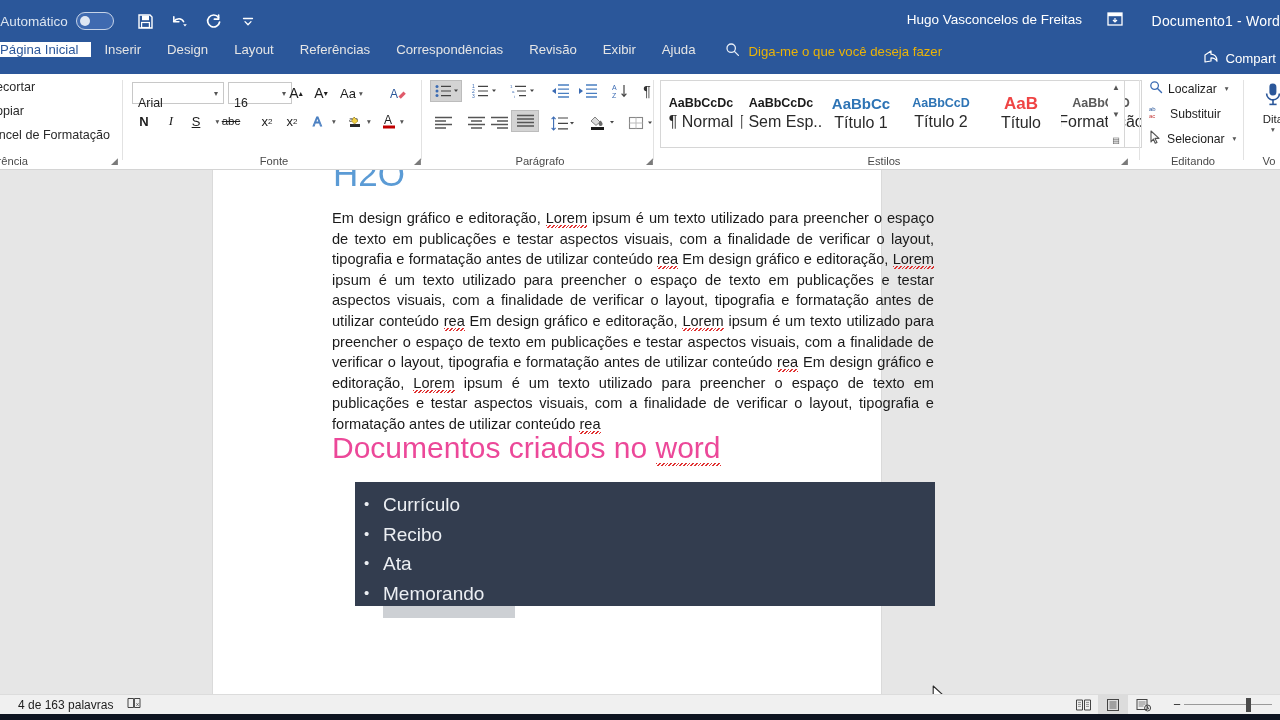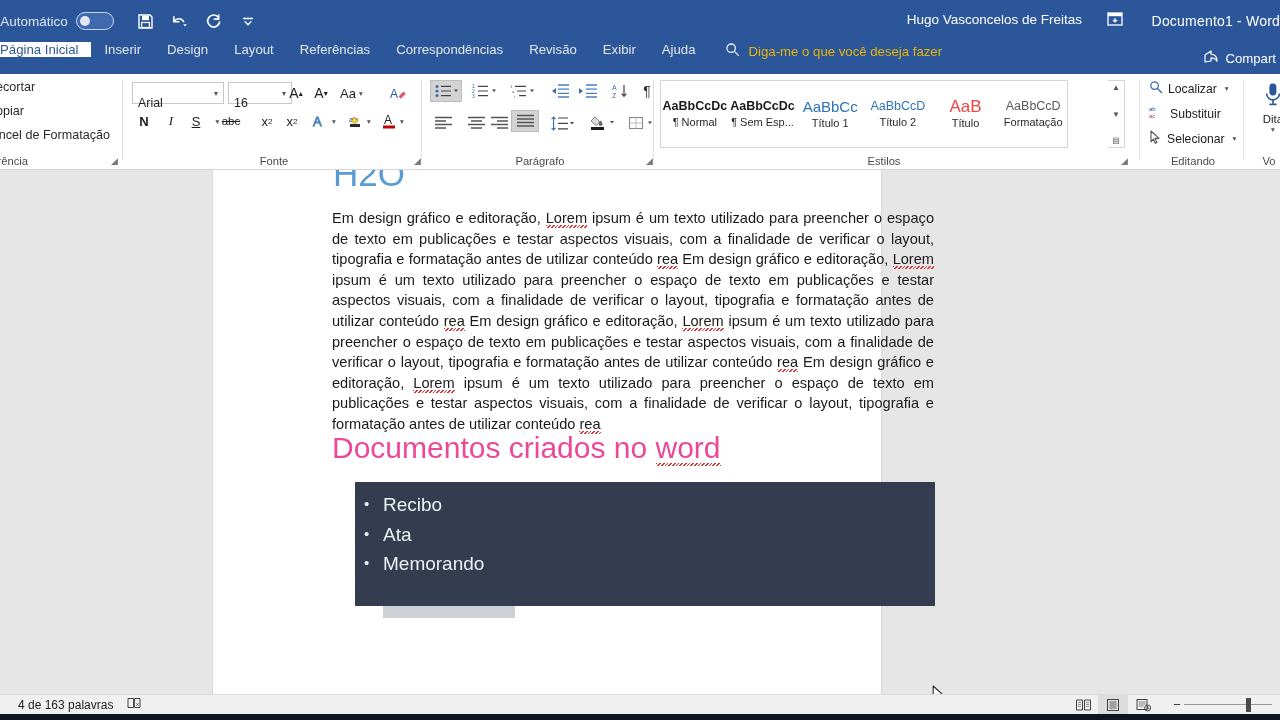--- a/index.html
+++ b/index.html
@@ -102,29 +102,29 @@
   #g-para { left: 424px; width: 232px; }
   .pbtn {
     position: absolute; display: flex; align-items: center; justify-content: center;
     height: 22px; cursor: default;
   }
   .pbtn.on { background: #d3d3d3; border: 1px solid #bcbcbc; }
 
   
   #g-styles { left: 656px; width: 480px; }
   .style-gallery {
-    position: absolute; left: 4px; top: 6px; width: 408px; height: 68px;
+    position: absolute; left: 4px; top: 6px; width: 482px; height: 68px;
     border: 1px solid #d6d6d6; background: #fff; display: flex;
   }
   .style-item {
     flex: 1; display: flex; flex-direction: column; align-items: center;
     justify-content: center; gap: 2px; cursor: default; overflow: hidden;
   }
-  .style-item .prev { font-size: 12.5px; white-space: nowrap; line-height: 1.1; }
-  .style-item .nm { font-size: 11px; color: #2a2a2a; white-space: nowrap; }
+  .style-item .prev { font-size: 12.5px; white-space: nowrap; line-height: 1.1; font-weight: bold; }
+  .style-item .nm { font-size: 16px; color: #2a2a2a; white-space: nowrap; }
   .gal-scroll {
     position: absolute; left: 452px; top: 6px; width: 17px; height: 68px;
     border: 1px solid #d6d6d6; border-left: none; background: #fff;
     display: flex; flex-direction: column; align-items: center; justify-content: space-between;
     padding: 2px 0; font-size: 8px; color: #555;
   }
 
   
   #g-edit { left: 1145px; width: 96px; }
   .edit-row {
@@ -588,20 +588,21 @@
       <div class="body-text">
         Em design gráfico e editoração, <span class="sp">Lorem</span> ipsum é um texto utilizado para preencher o espaço de texto em publicações e testar aspectos visuais, com a finalidade de verificar o layout, tipografia e formatação antes de utilizar conteúdo <span class="sp">rea</span> Em design gráfico e editoração, <span class="sp">Lorem</span> ipsum é um texto utilizado para preencher o espaço de texto em publicações e testar aspectos visuais, com a finalidade de verificar o layout, tipografia e formatação antes de utilizar conteúdo <span class="sp">rea</span> Em design gráfico e editoração, <span class="sp">Lorem</span> ipsum é um texto utilizado para preencher o espaço de texto em publicações e testar aspectos visuais, com a finalidade de verificar o layout, tipografia e formatação antes de utilizar conteúdo <span class="sp">rea</span> Em design gráfico e editoração, <span class="sp">Lorem</span> ipsum é um texto utilizado para preencher o espaço de texto em publicações e testar aspectos visuais, com a finalidade de verificar o layout, tipografia e formatação antes de utilizar conteúdo <span class="sp">rea</span>
       </div>
 
       <div class="heading2">
         Documentos criados no <span class="sp">word</span>
       </div>
 
       <div class="sellist">
         <ul>
+          <li>Currículo</li>
           <li>Recibo</li>
           <li>Ata</li>
           <li>Memorando</li>
         </ul>
       </div>
       <div class="trail-bar"></div>
     </div>
 
     <span class="cursor">
       <svg width="14" height="21" viewBox="0 0 14 21">

